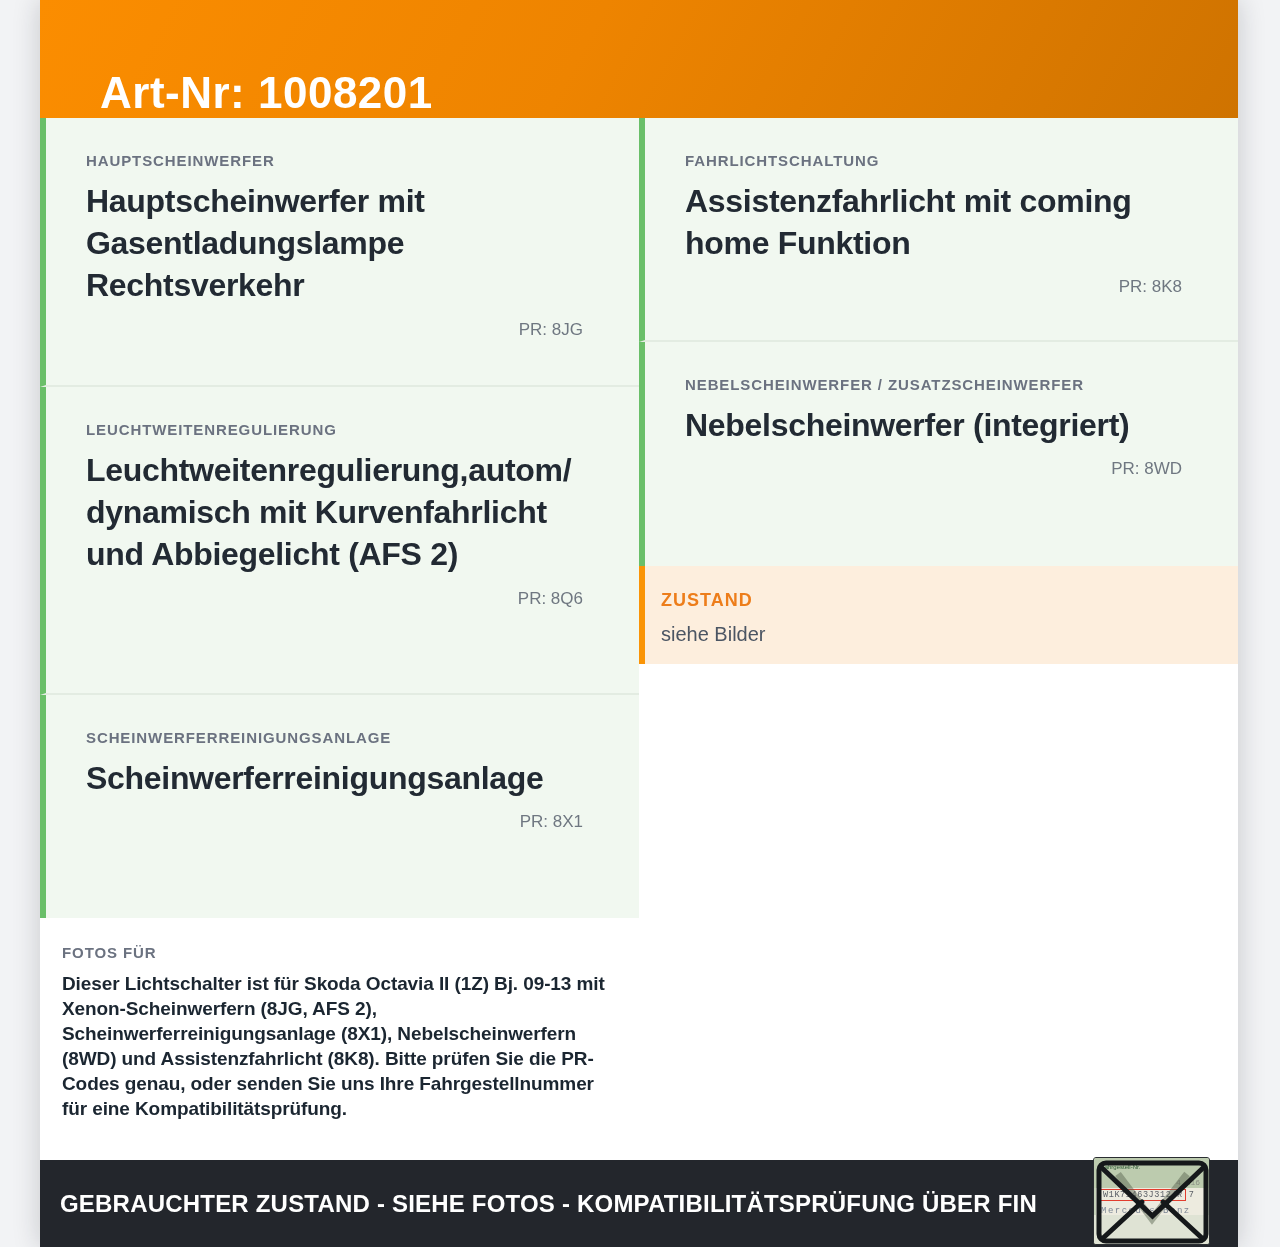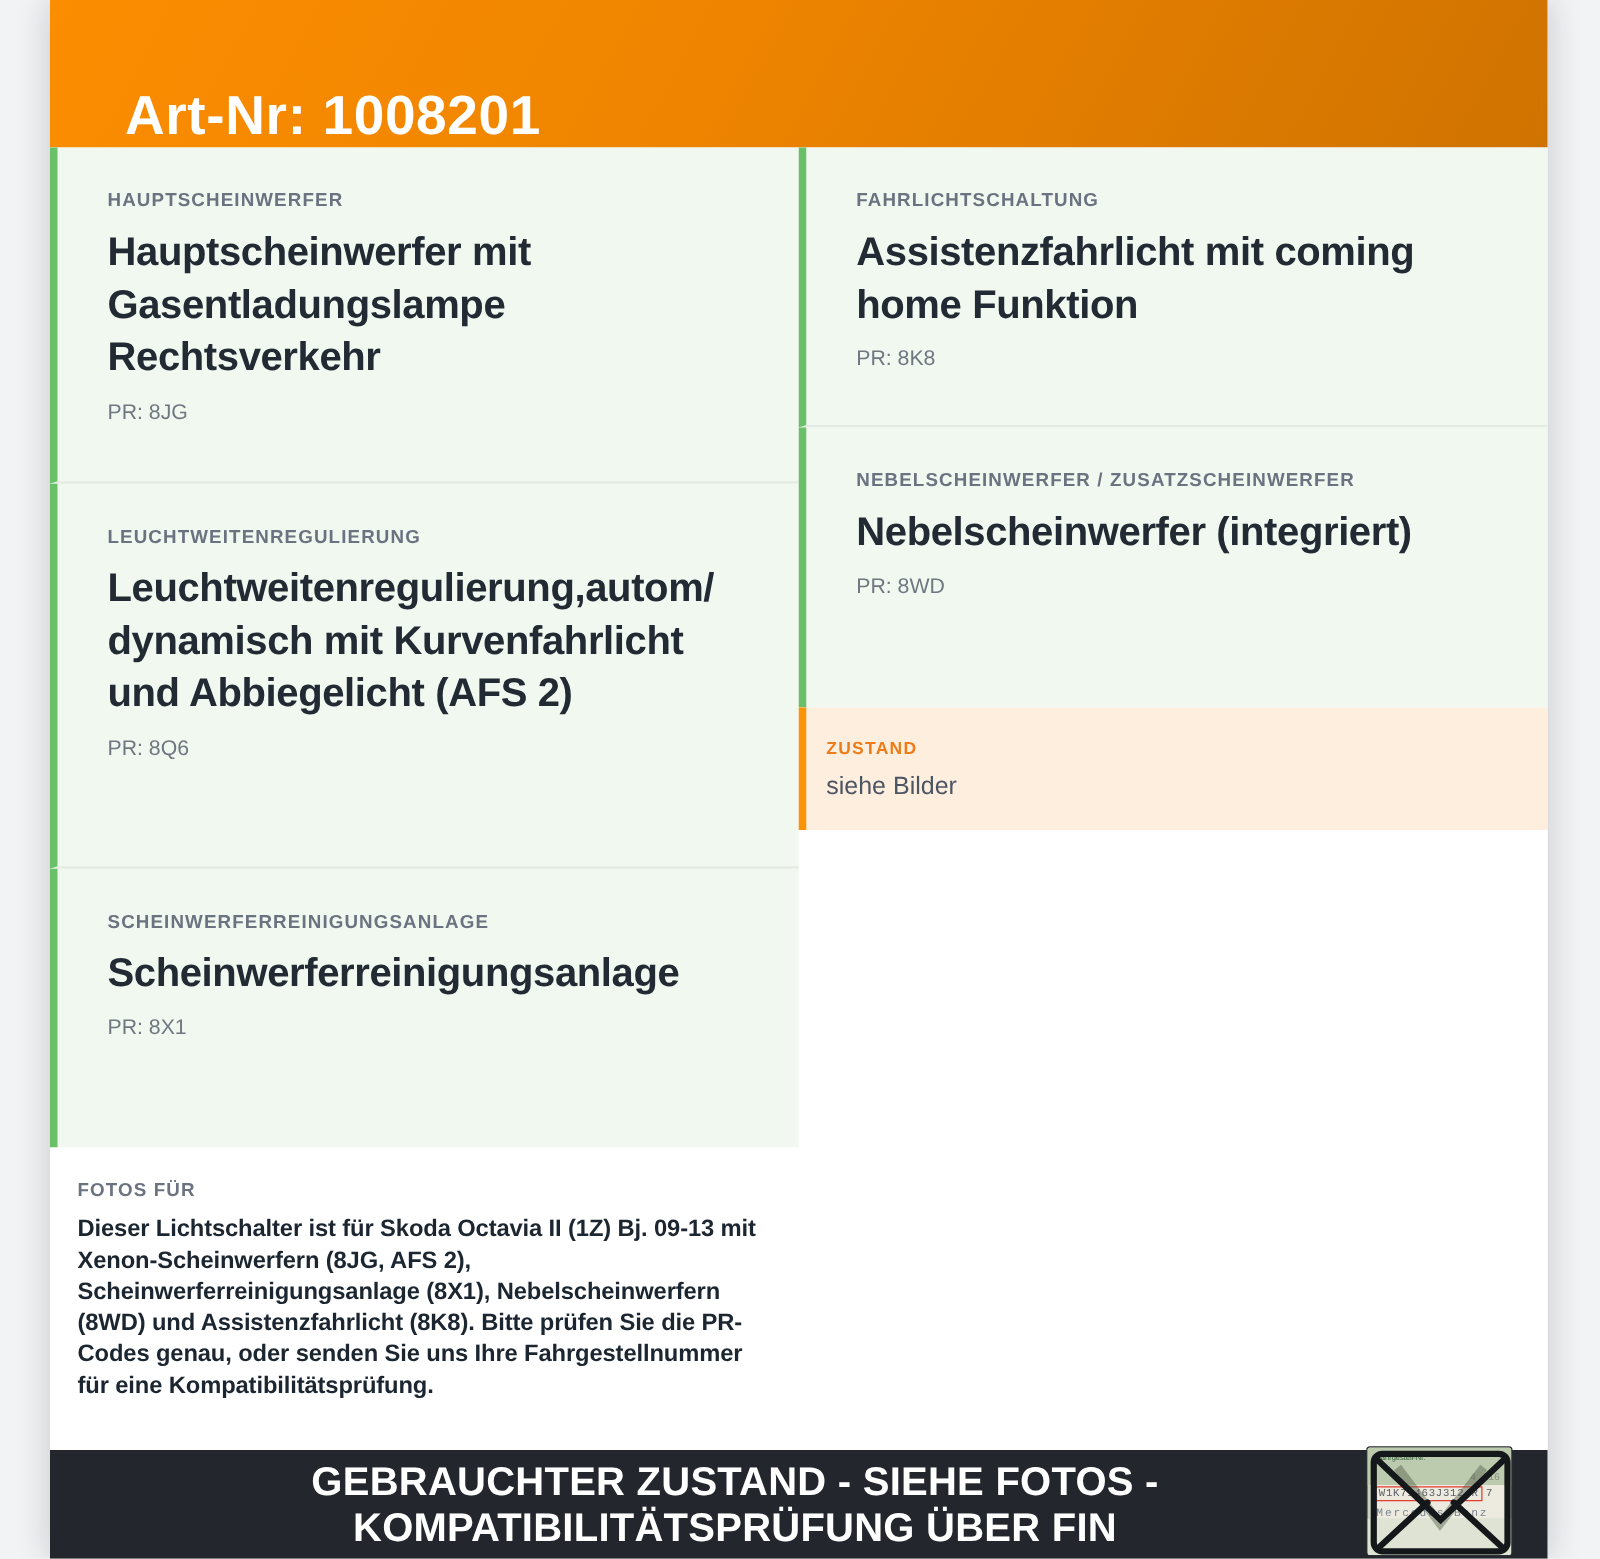--- a/index.html
+++ b/index.html
@@ -40,55 +40,55 @@
   .gcard:last-of-type { border-bottom:none; }
   .card-label {
     font-size:15px; font-weight:bold; color:#6b7280; letter-spacing:0.9px;
   }
   .card-title {
     margin-top:11px;
     font-size:32px; line-height:1.32; font-weight:bold;
     color:#222a33; letter-spacing:-0.3px;
     overflow-wrap:break-word; word-break:break-word;
   }
-  .card-pr { margin-top:13px; font-size:17px; color:#6f7781; }
+  .card-pr { margin-top:13px; font-size:17px; color:#6f7781;text-align:right; }
   .lc1 { height:269px; }
   .lc2 { height:308px; }
   .lc3 { height:223px; border-bottom:none; }
   .rc1 { height:224px; }
   .rc2 { height:224px; border-bottom:none; }
   .white-card {
     flex:1 1 auto; background:#ffffff;
     box-sizing:border-box; padding:26px 26px 0 22px;
   }
   .white-card .card-body {
     margin-top:10px; font-size:19px; font-weight:bold;
     line-height:1.32; color:#1b2631; letter-spacing:-0.1px;
   }
   .zcard {
     height:98px; flex:0 0 98px;
     background:#fdeedd;
     border-left:6px solid #fa9406;
     box-sizing:border-box;
     padding:24px 20px 0 16px;
   }
-  .zcard .card-label { color:#ed7d1a; font-size:14px; letter-spacing:1px; }
+  .zcard .card-label { color:#ed7d1a; font-size:18px; letter-spacing:1px; }
   .zcard .z-value { margin-top:12px; font-size:20px; color:#4b5563; }
   .filler { flex:1 1 auto; background:#ffffff; }
   
   .footer {
     flex:1 1 auto; min-height:87px;
     background:#23262c;
     display:flex; align-items:center;
     position:relative;
   }
   .footer .footer-text {
-    flex:1; text-align:center;
-    color:#ffffff; font-weight:bold; font-size:32px; letter-spacing:0.2px;
-    padding-left:20px; padding-right:150px;margin-left:28px;
+    flex:1; 
+    color:#ffffff; font-weight:bold; font-size:24px; letter-spacing:0.2px;
+    padding-left:20px; padding-right:150px;
   }
   
   .photo {
     position:absolute; right:28px; bottom:2px;
     width:117px; height:88px;
     background:#c6d2ba;
     border:1px solid #2a2d31; border-radius:3px;
     box-sizing:border-box; overflow:hidden;
   }
   .photo .band-top   { position:absolute; left:0; right:0; top:0;   height:30px; background:#bccbae; }

